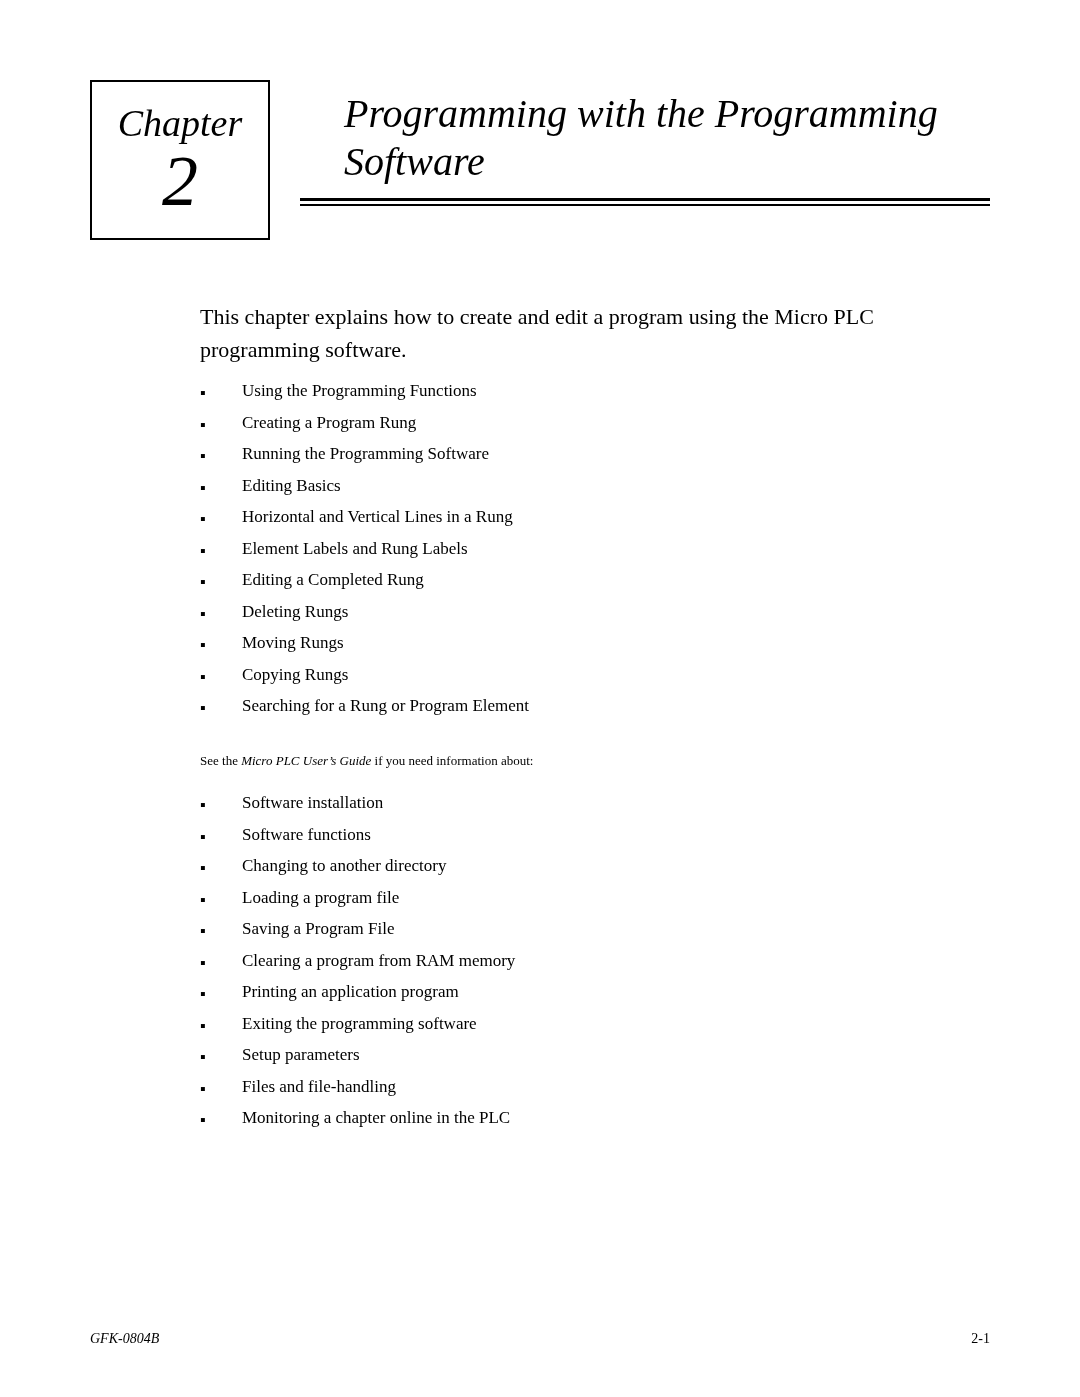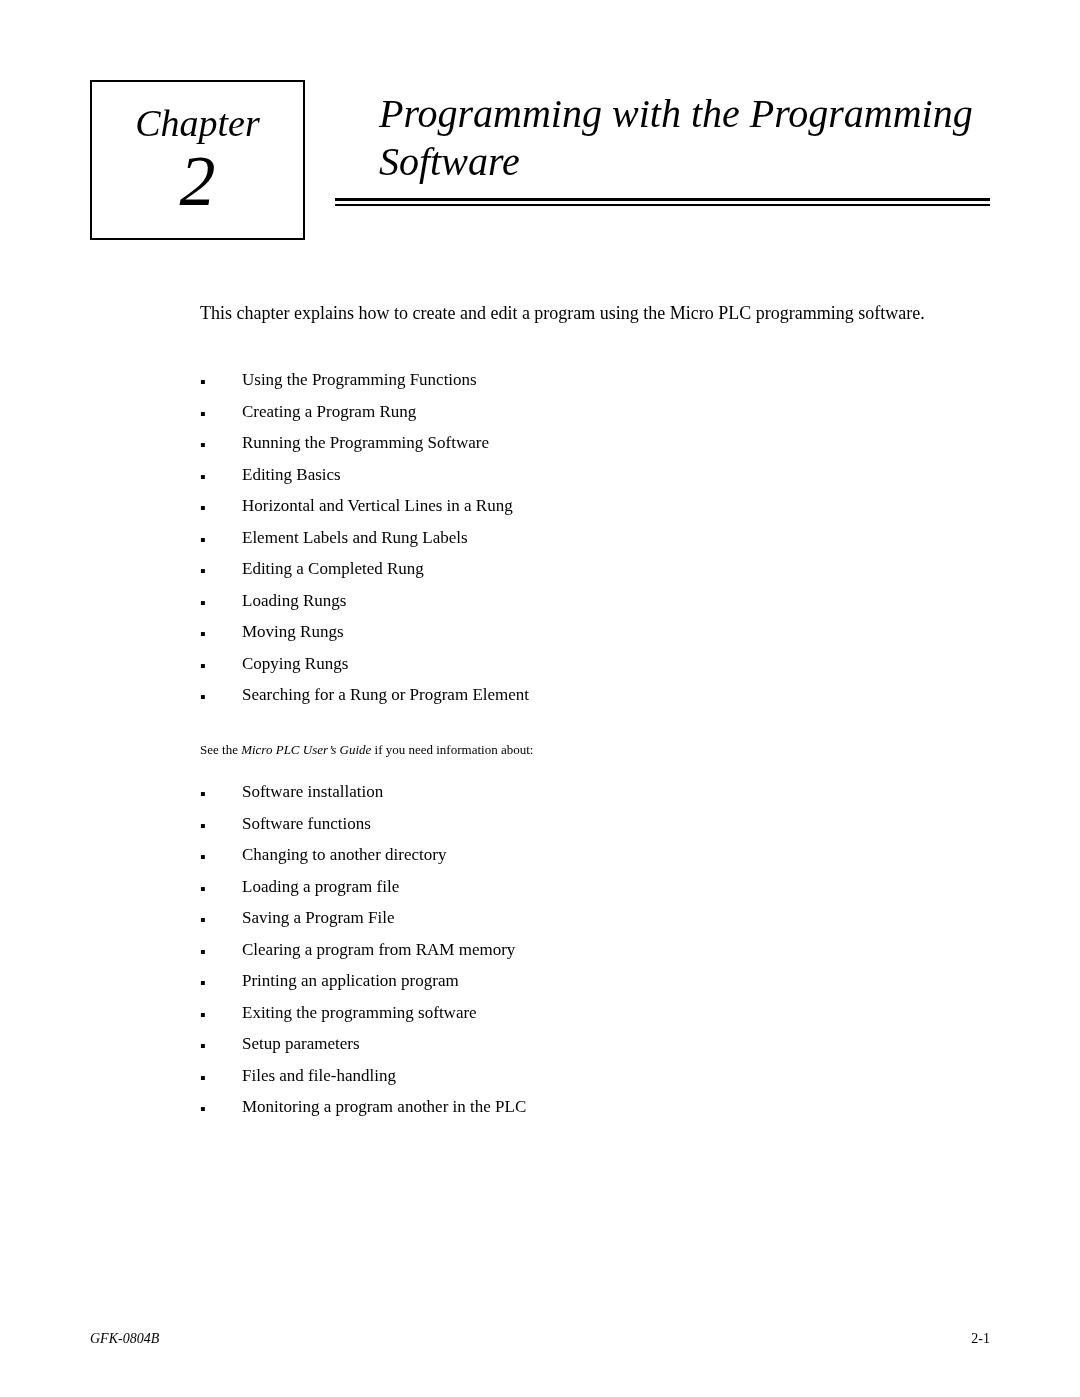--- a/index.html
+++ b/index.html
@@ -27,21 +27,21 @@
 
     
     .header-section {
       display: flex;
       align-items: flex-start;
       margin-bottom: 0;
     }
 
     .chapter-box {
       border: 2px solid #000;
-      width: 215px;
+      width: 180px;
       min-height: 160px;
       display: flex;
       flex-direction: column;
       align-items: center;
       justify-content: center;
       padding: 10px 15px;
       flex-shrink: 0;
       margin-right: 30px;
     }
 
@@ -93,23 +93,23 @@
     }
 
     
     .main-content {
       margin-top: 60px;
       padding-left: 110px;
       padding-right: 60px;
     }
 
     .intro-text {
-      font-size: 18px;
+      font-size: 22px;
       line-height: 1.5;
-      margin-bottom: 40px;
+      margin-bottom: 12px;
       font-family: 'Times New Roman', Times, serif;
     }
 
     .bullet-list {
       list-style: none;
       margin-bottom: 32px;
       padding-left: 0;
     }
 
     .bullet-list li {
@@ -221,21 +221,21 @@
       <li>
           <span class="bullet-icon"></span>
           <span>Element Labels and Rung Labels</span>
         </li>
       <li>
           <span class="bullet-icon"></span>
           <span>Editing a Completed Rung</span>
         </li>
       <li>
           <span class="bullet-icon"></span>
-          <span>Loading Rungs</span>
+          <span>Deleting Rungs</span>
         </li>
       <li>
           <span class="bullet-icon"></span>
           <span>Moving Rungs</span>
         </li>
       <li>
           <span class="bullet-icon"></span>
           <span>Copying Rungs</span>
         </li>
       <li>
@@ -284,21 +284,21 @@
       <li>
           <span class="bullet-icon"></span>
           <span>Setup parameters</span>
         </li>
       <li>
           <span class="bullet-icon"></span>
           <span>Files and file-handling</span>
         </li>
       <li>
           <span class="bullet-icon"></span>
-          <span>Monitoring a program another in the PLC</span>
+          <span>Monitoring a chapter online in the PLC</span>
         </li>
     </ul>
 
   </div>
 
   <div class="footer">
     <span class="footer-left">GFK-0804B</span>
     <span class="footer-right">2-1</span>
   </div>
 

